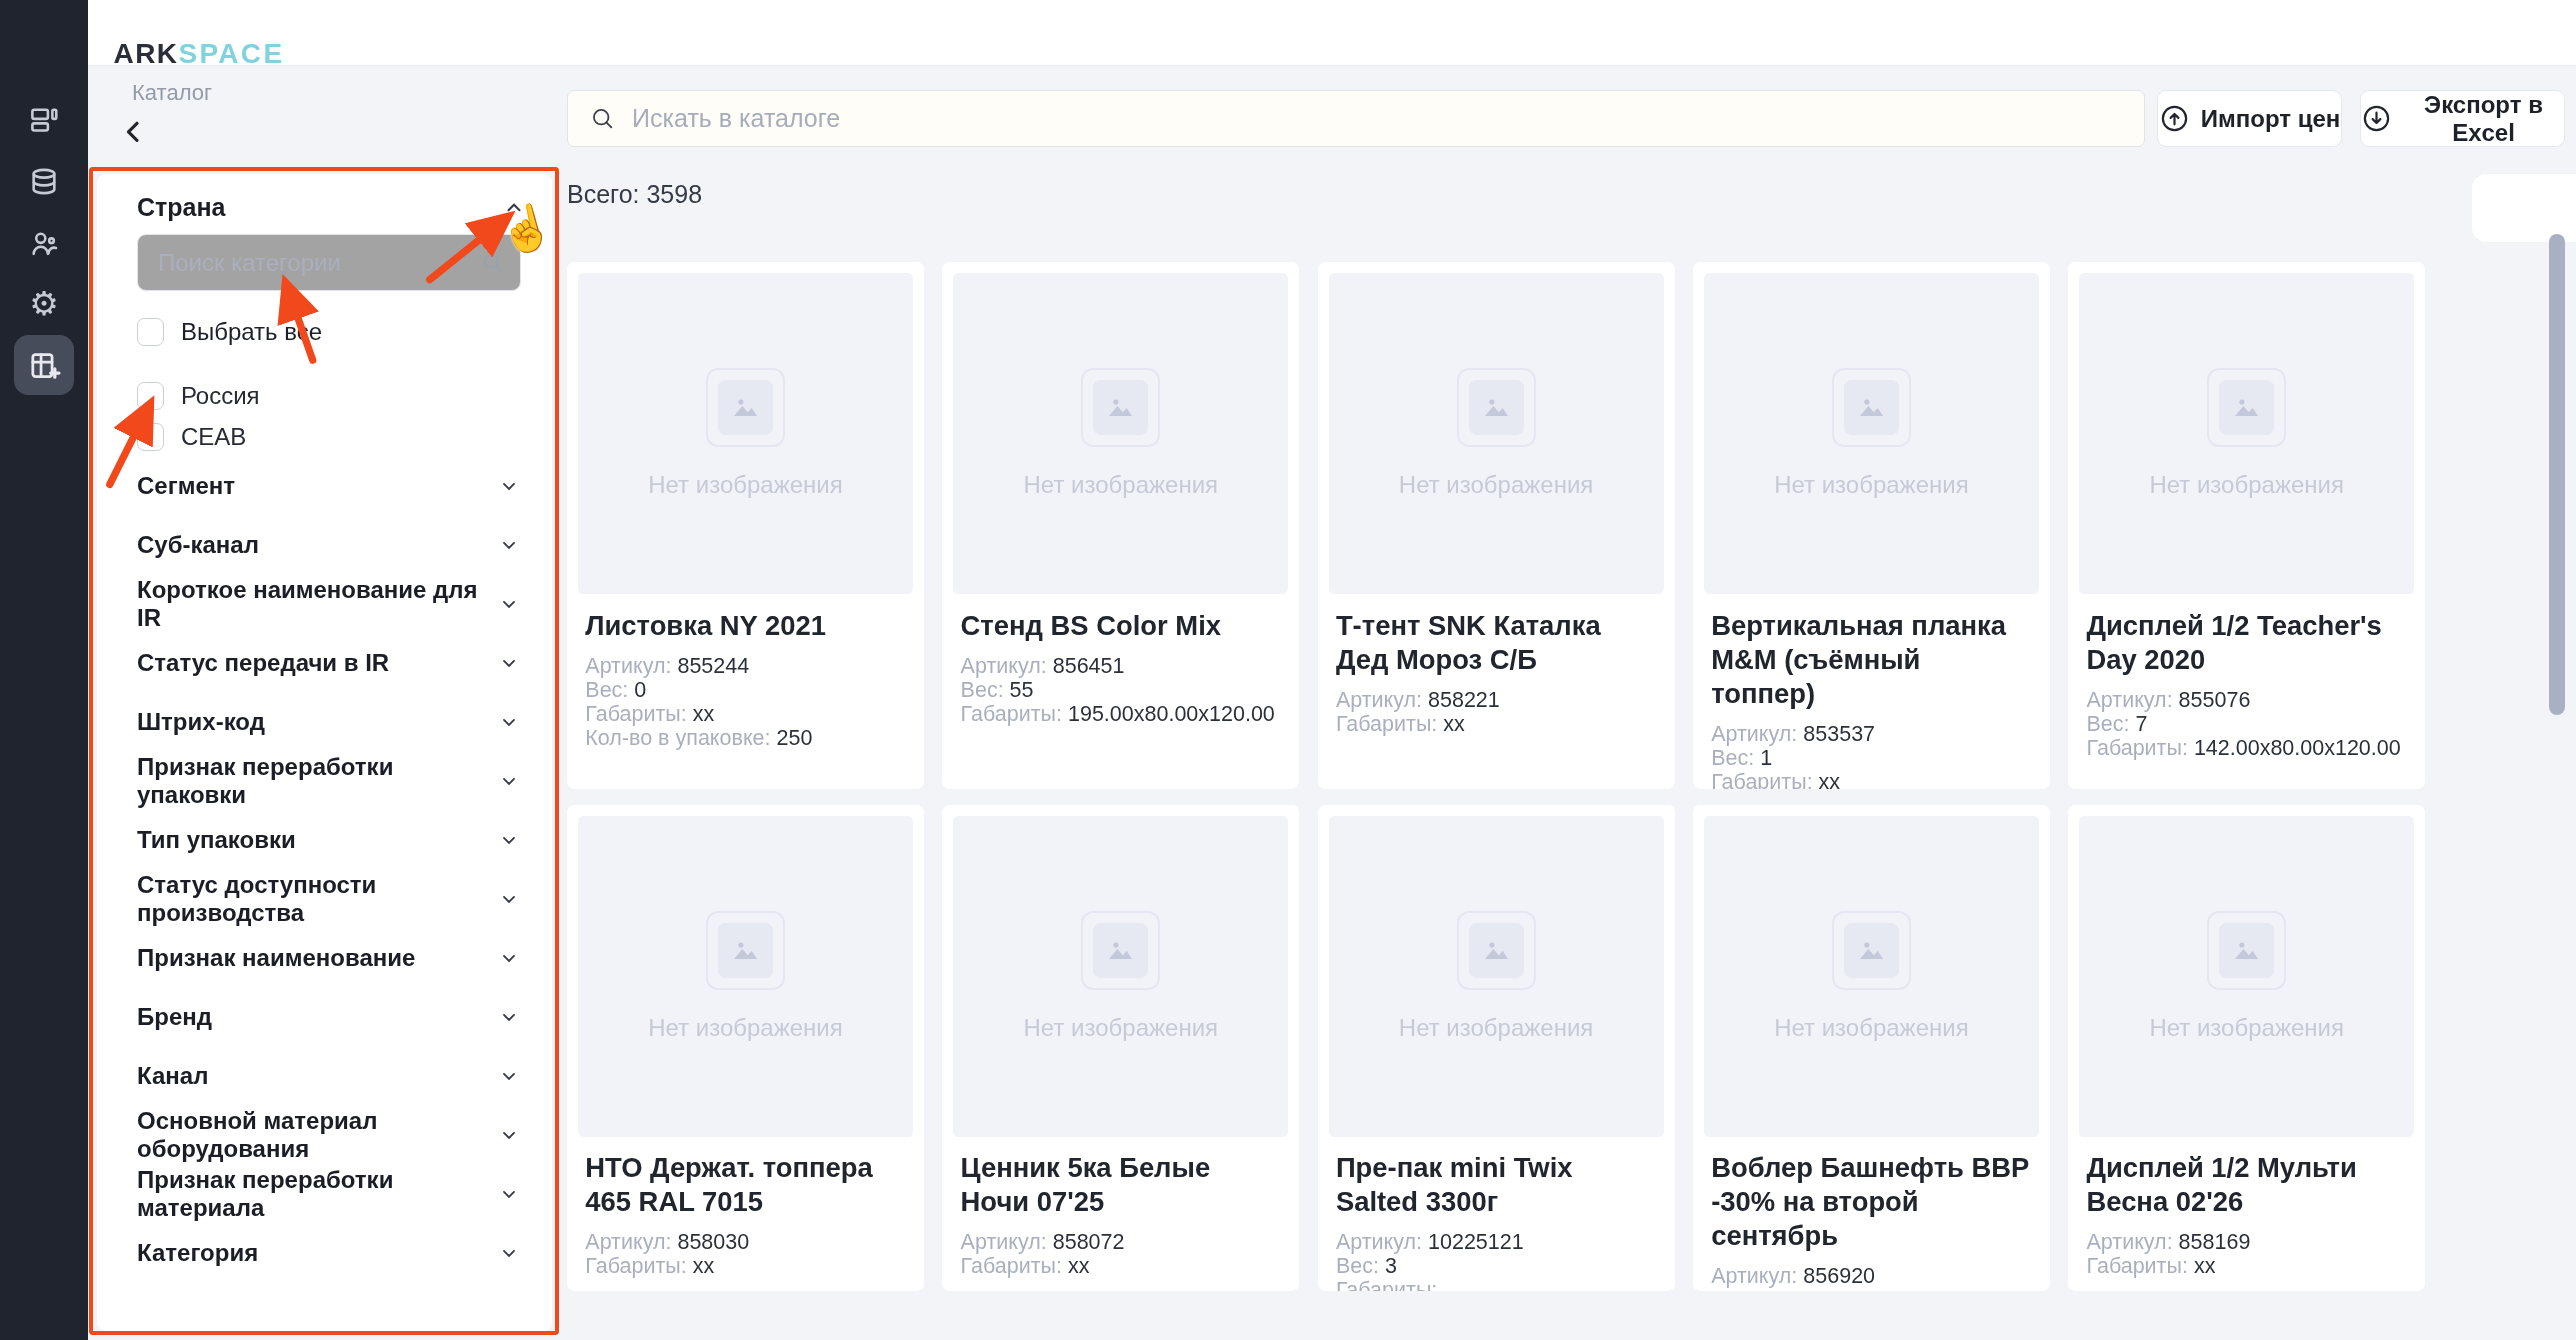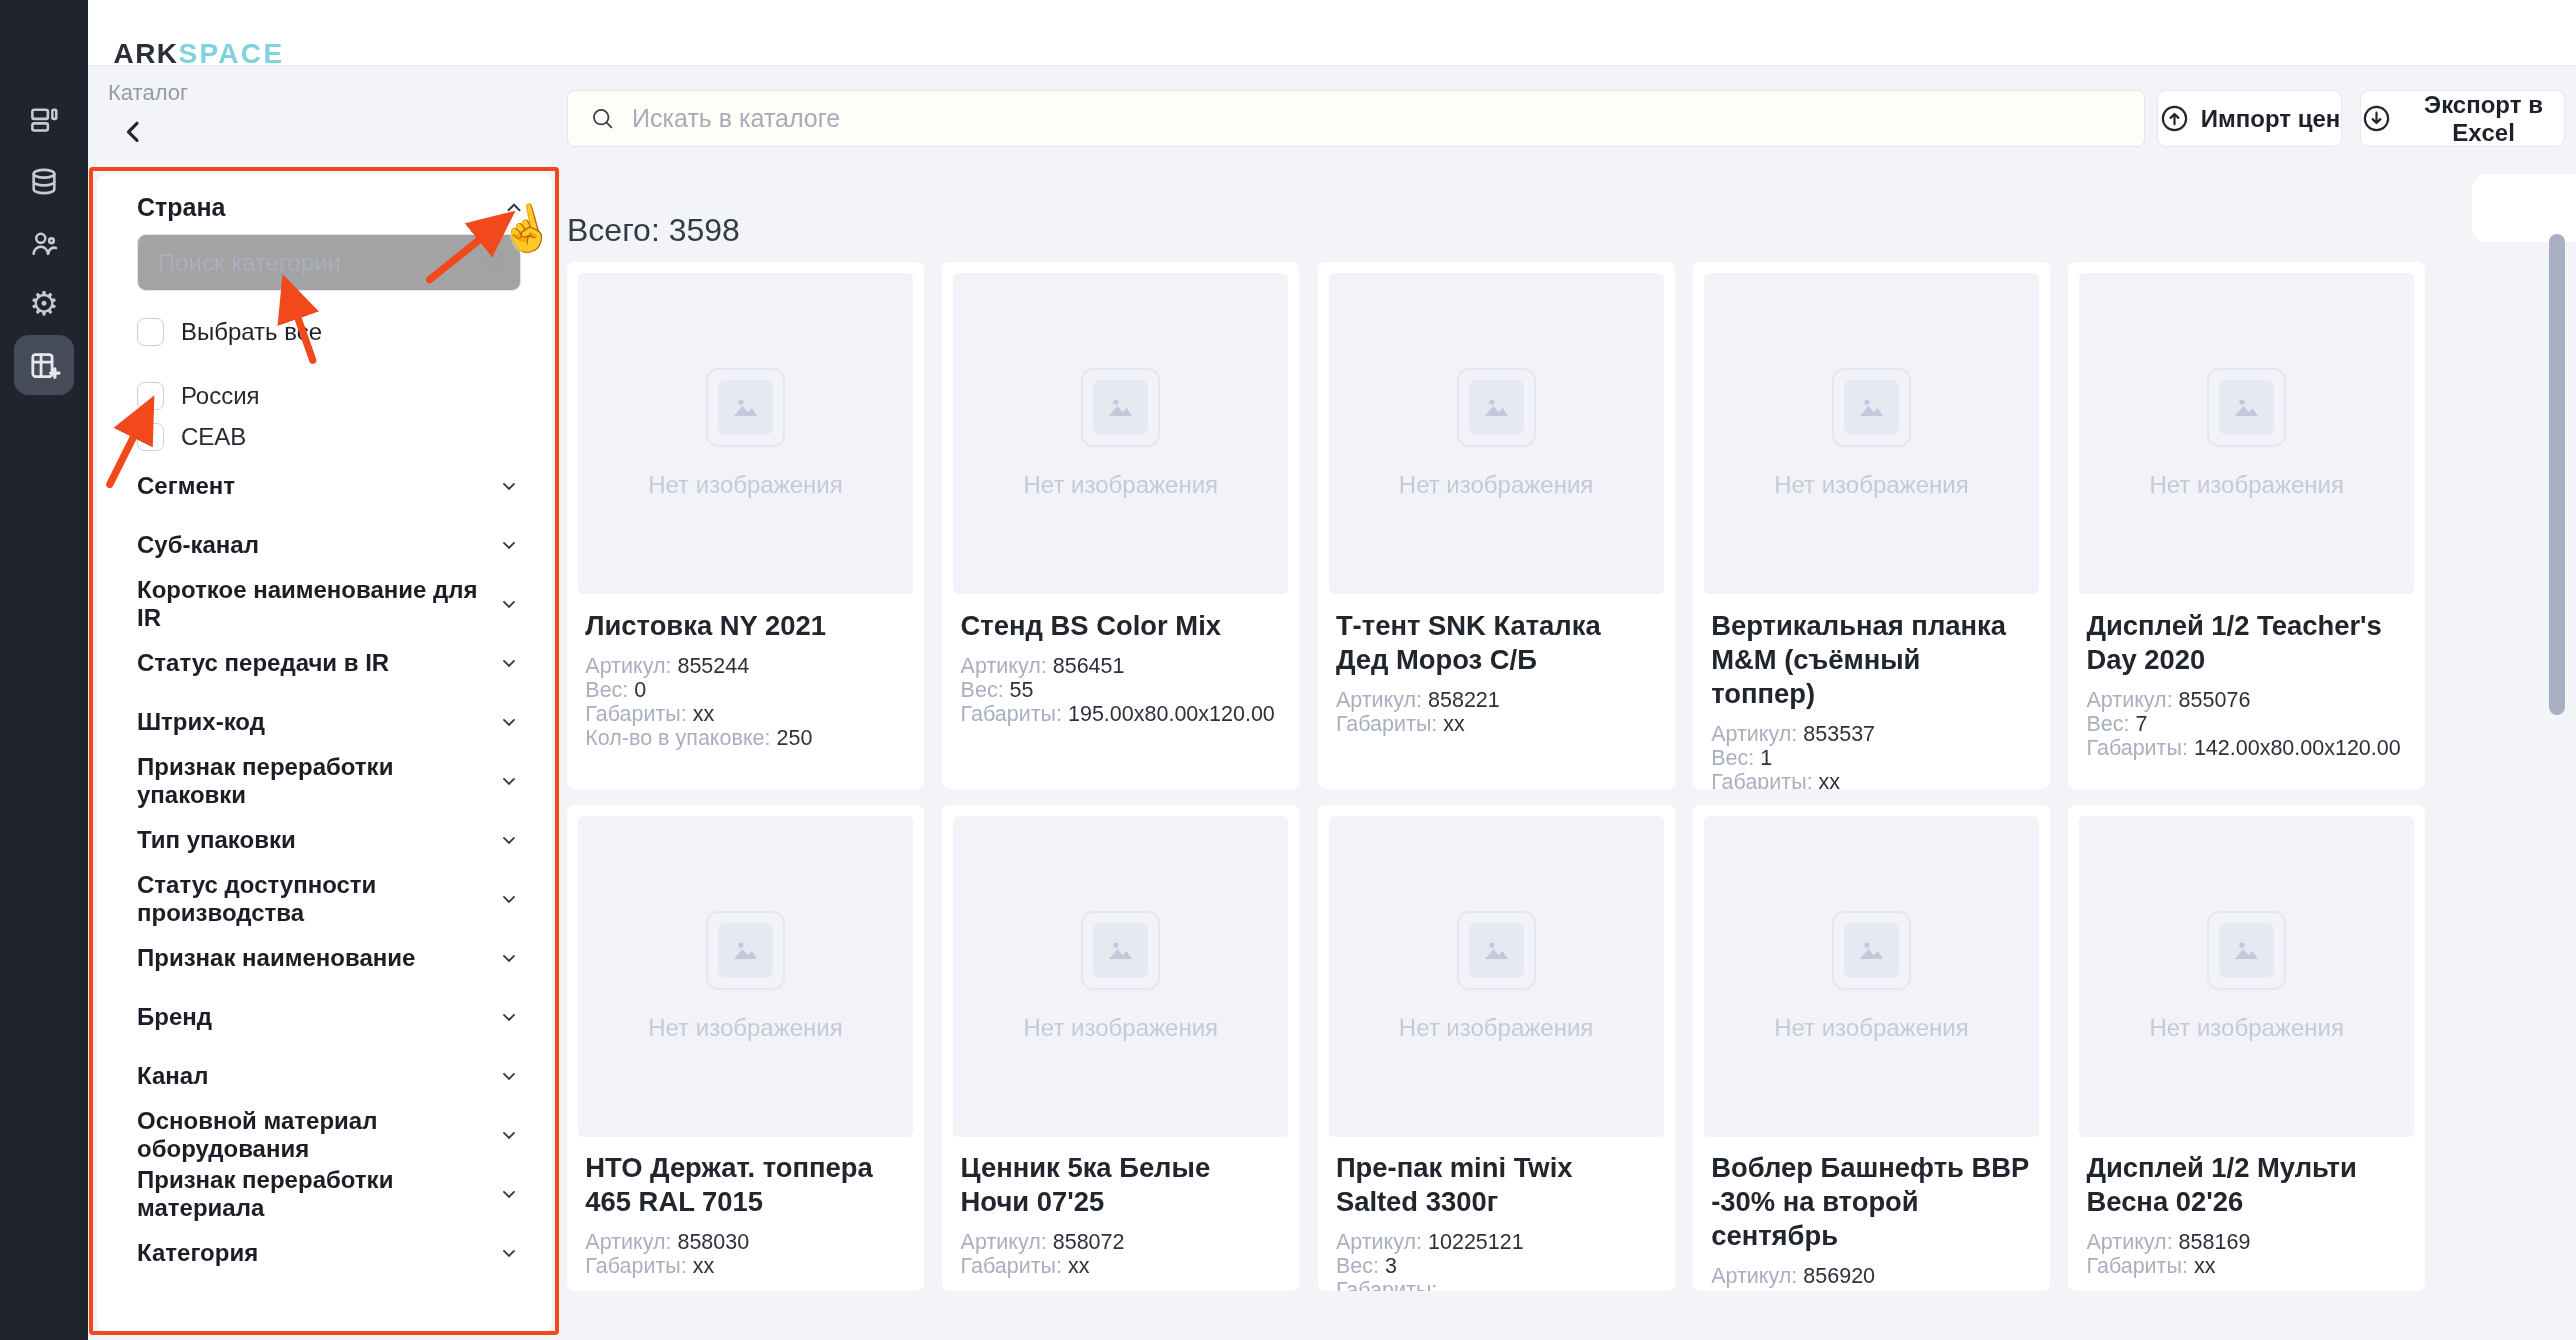--- a/index.html
+++ b/index.html
@@ -21,21 +21,21 @@
   .logo .p1 { font-weight:800; color:#2a2e38; }
   .logo .p2 { font-weight:600; color:#7fd3dc; letter-spacing:2.3px; }
   .hicons { position:absolute; left:1790px; top:0; height:66px; display:flex; align-items:center; gap:59px; color:#2b2f39; }
   .hicon { width:35px; height:35px; display:flex; align-items:center; justify-content:center; cursor:pointer; }
   .userbox { position:absolute; left:2252px; top:7.3px; width:229px; cursor:pointer; }
   .uname { font-size:23px; font-weight:700; color:#1d2129; line-height:27.4px; }
   .urole { font-size:22px; color:#9aa1ae; line-height:25.6px; white-space:nowrap; overflow:hidden; }
   .uchev { position:absolute; left:2527px; top:22px; color:#9aa1ae; cursor:pointer; }
 
   
-  .crumb { position:absolute; left:108px; top:80px; font-size:22px; color:#949aa8; }
+  .crumb { position:absolute; left:132px; top:80px; font-size:22px; color:#949aa8; }
   .backbtn { position:absolute; left:115px; top:113px; width:37px; height:37px; display:flex;
              align-items:center; justify-content:center; cursor:pointer; color:#23262e; }
 
   
   .fpanel { position:absolute; left:97px; top:174px; width:455px; height:1157px; background:#ffffff;
             border-radius:9.1px; overflow:hidden; z-index:6; }
   .f-title-row { position:absolute; left:40px; right:27.4px; top:12.8px; height:42px; display:flex;
                  align-items:center; justify-content:space-between; cursor:pointer; }
   .f-title { font-size:25px; font-weight:700; color:#1b1e26; }
   .chev { color:#343945; }
@@ -68,21 +68,21 @@
   .tsearch input { flex:1; border:0; outline:0; background:transparent; font-size:25px; color:#0369a1;
                    padding:0 18.3px 0 16.5px; font-family:"Liberation Sans", sans-serif; }
   .tsearch input::placeholder { color:#a6acba; }
   .tbtn { position:absolute; top:90px; height:57px; background:#ffffff; border:0.9px solid #e6e8ee;
           border-radius:9.1px; display:flex; align-items:center; justify-content:center; gap:11px;
           font-size:24px; font-weight:700; color:#1d2129; cursor:pointer; z-index:3; }
   .tbtn .bic { color:#23262e; }
   #btn-import { left:2157px; width:185px; }
   #btn-export { left:2360px; width:205px; }
 
-  .total { position:absolute; left:567px; top:212px; font-size:32px; color:#343a46; }
+  .total { position:absolute; left:567px; top:180px; font-size:25px; color:#343a46; }
 
   
   .grid { position:absolute; left:567px; top:262px; width:1860px; display:grid;
           grid-template-columns:repeat(5, 357px); grid-template-rows:527px 486px; column-gap:18.3px; row-gap:15.5px; }
   .card { background:#ffffff; border-radius:7.3px; overflow:hidden; cursor:pointer; }
   .card-img { margin:11px 11px 0; height:321px; background:#f2f3f9; border-radius:5.5px;
               display:flex; flex-direction:column; align-items:center; justify-content:center; }
   .ph-box { width:79px; height:79px; border:2.7px solid #e4e6f1; border-radius:12px;
             display:flex; align-items:center; justify-content:center; }
   .ph-inner { width:55px; height:55px; background:#e7e9f2; border-radius:7.3px;

